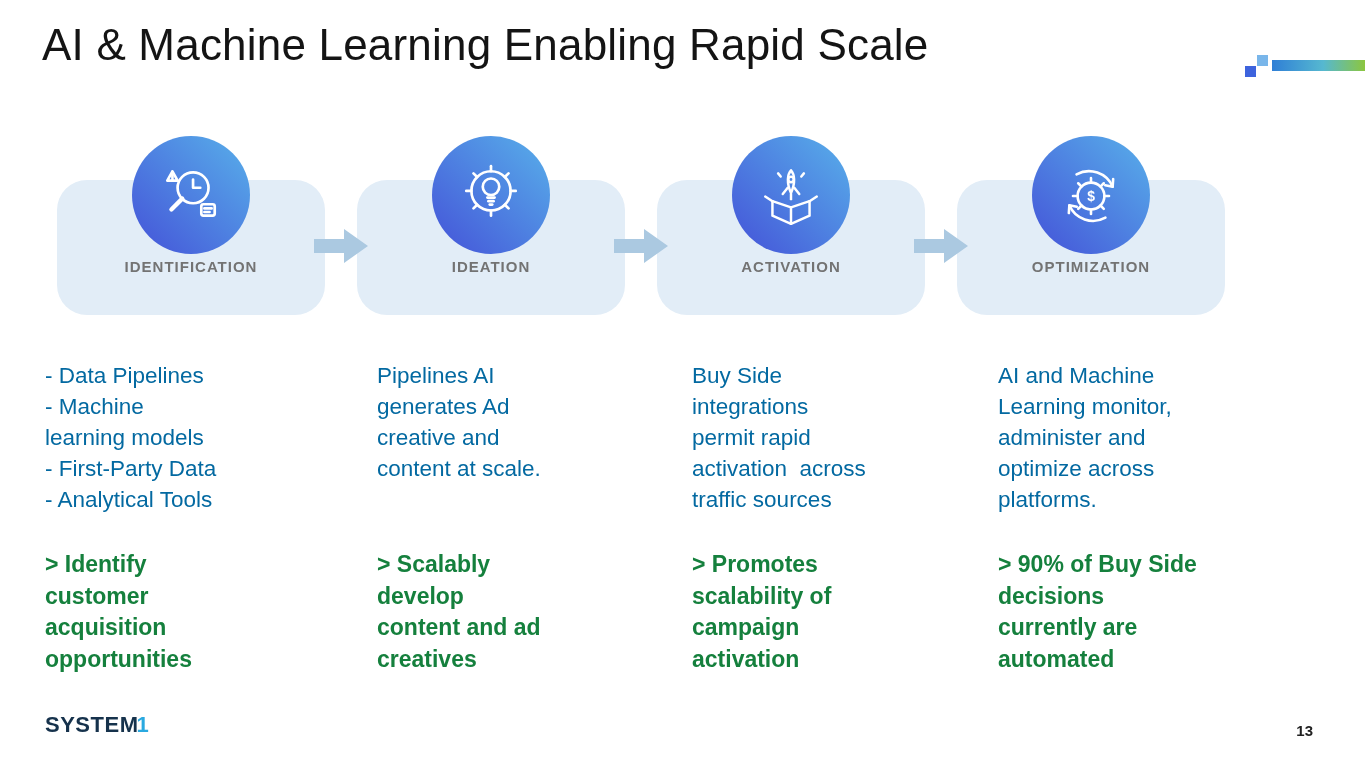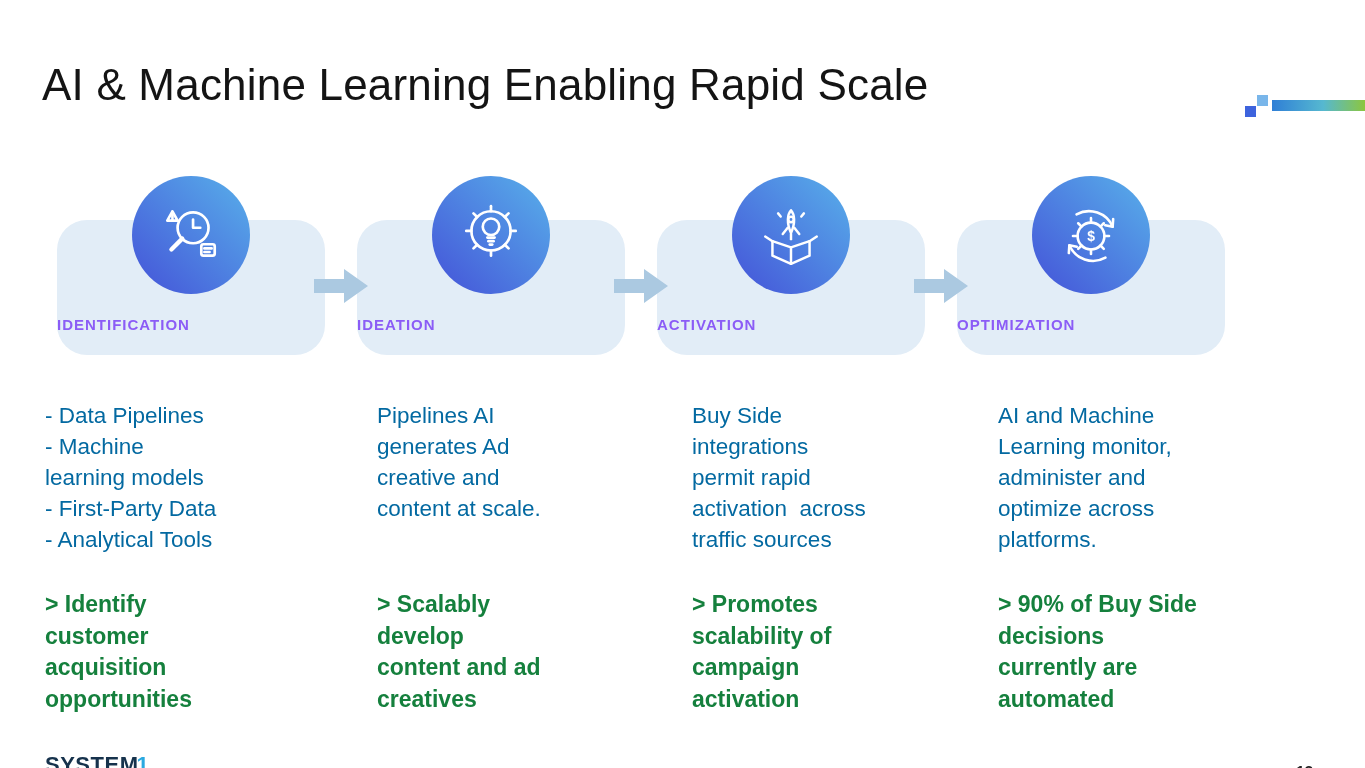--- a/index.html
+++ b/index.html
@@ -4,21 +4,21 @@
 <style>
   html, body { margin: 0; padding: 0; }
   body {
     width: 1365px; height: 768px;
     background: #ffffff;
     font-family: "Liberation Sans", sans-serif;
     position: relative;
     overflow: hidden;
     color: #232a3a;
   }
-  .slide { position: absolute; inset: 0; background: #fff; margin-top: 40px; }
+  .slide { position: absolute; inset: 0; background: #fff; }
 
   .title {
     position: absolute; left: 42px; top: 20px;
     font-size: 44px; font-weight: 400; color: #141414;
     letter-spacing: 0.2px; white-space: nowrap;
   }
 
   
   .deco { position: absolute; top: 55px; right: 0; width: 120px; height: 24px; }
   .deco .sq1 { position: absolute; left: 0;  top: 11px; width: 11px; height: 11px; background: #3d63dd; }
@@ -27,23 +27,23 @@
                background: linear-gradient(90deg, #2f7fd6 0%, #56b8d0 55%, #8cc63f 100%); }
 
   
   .flow-row { position: absolute; left: 57px; top: 136px; width: 1168px; height: 180px; }
   .stage { position: absolute; top: 0; width: 268px; height: 180px; }
   .stage .card {
     position: absolute; left: 0; top: 44px; width: 268px; height: 135px;
     background: #e2edf7; border-radius: 30px;
   }
   .stage .stage-label {
-    position: absolute; left: 0; bottom: 22px; width: 100%;
-    text-align: left; font-weight: 700; font-size: 15px;
-    letter-spacing: 1px; color: #8b5cf6;
+    position: absolute; left: 0; bottom: 40px; width: 100%;
+    text-align: center; font-weight: 700; font-size: 15px;
+    letter-spacing: 1px; color: #737373;
   }
   .icon-circle {
     position: absolute; top: 0; left: 50%; transform: translateX(-50%);
     width: 118px; height: 118px; border-radius: 50%;
     background: linear-gradient(to bottom left, #58b0ea 0%, #4452d8 100%);
     display: flex; align-items: center; justify-content: center;
   }
   .icon-circle svg { display: block; }
 
   .arrow { position: absolute; top: 92px; }

